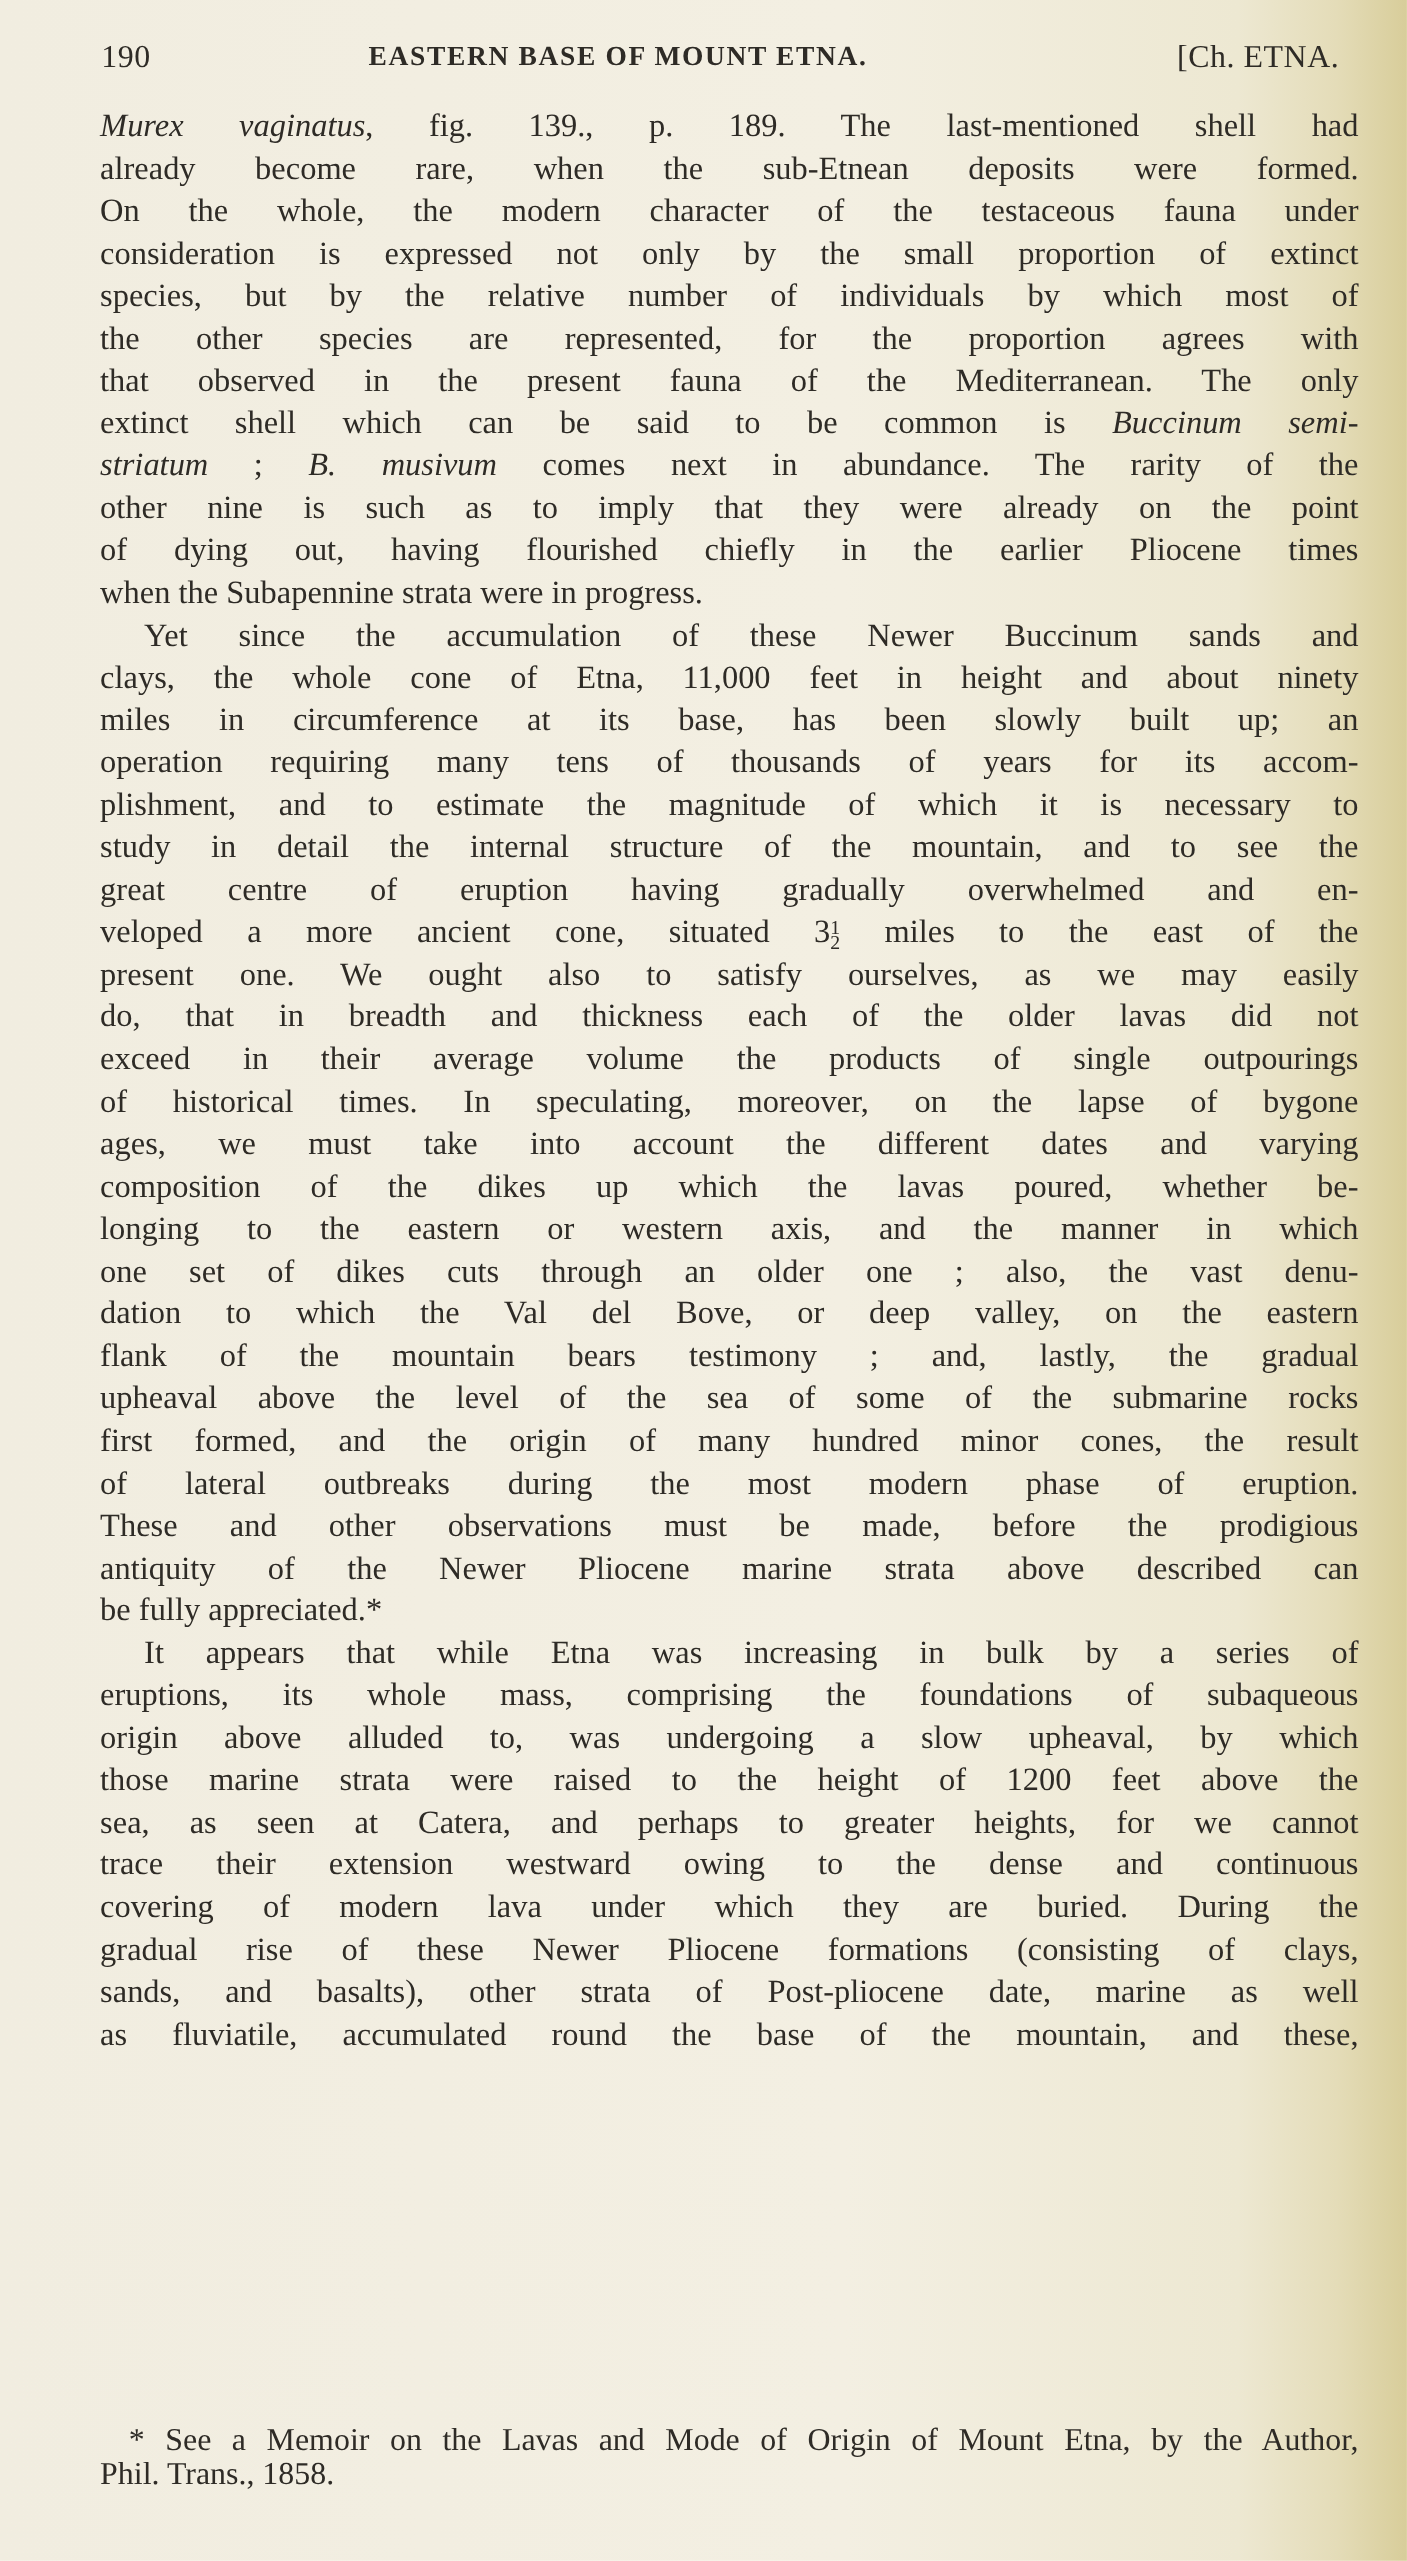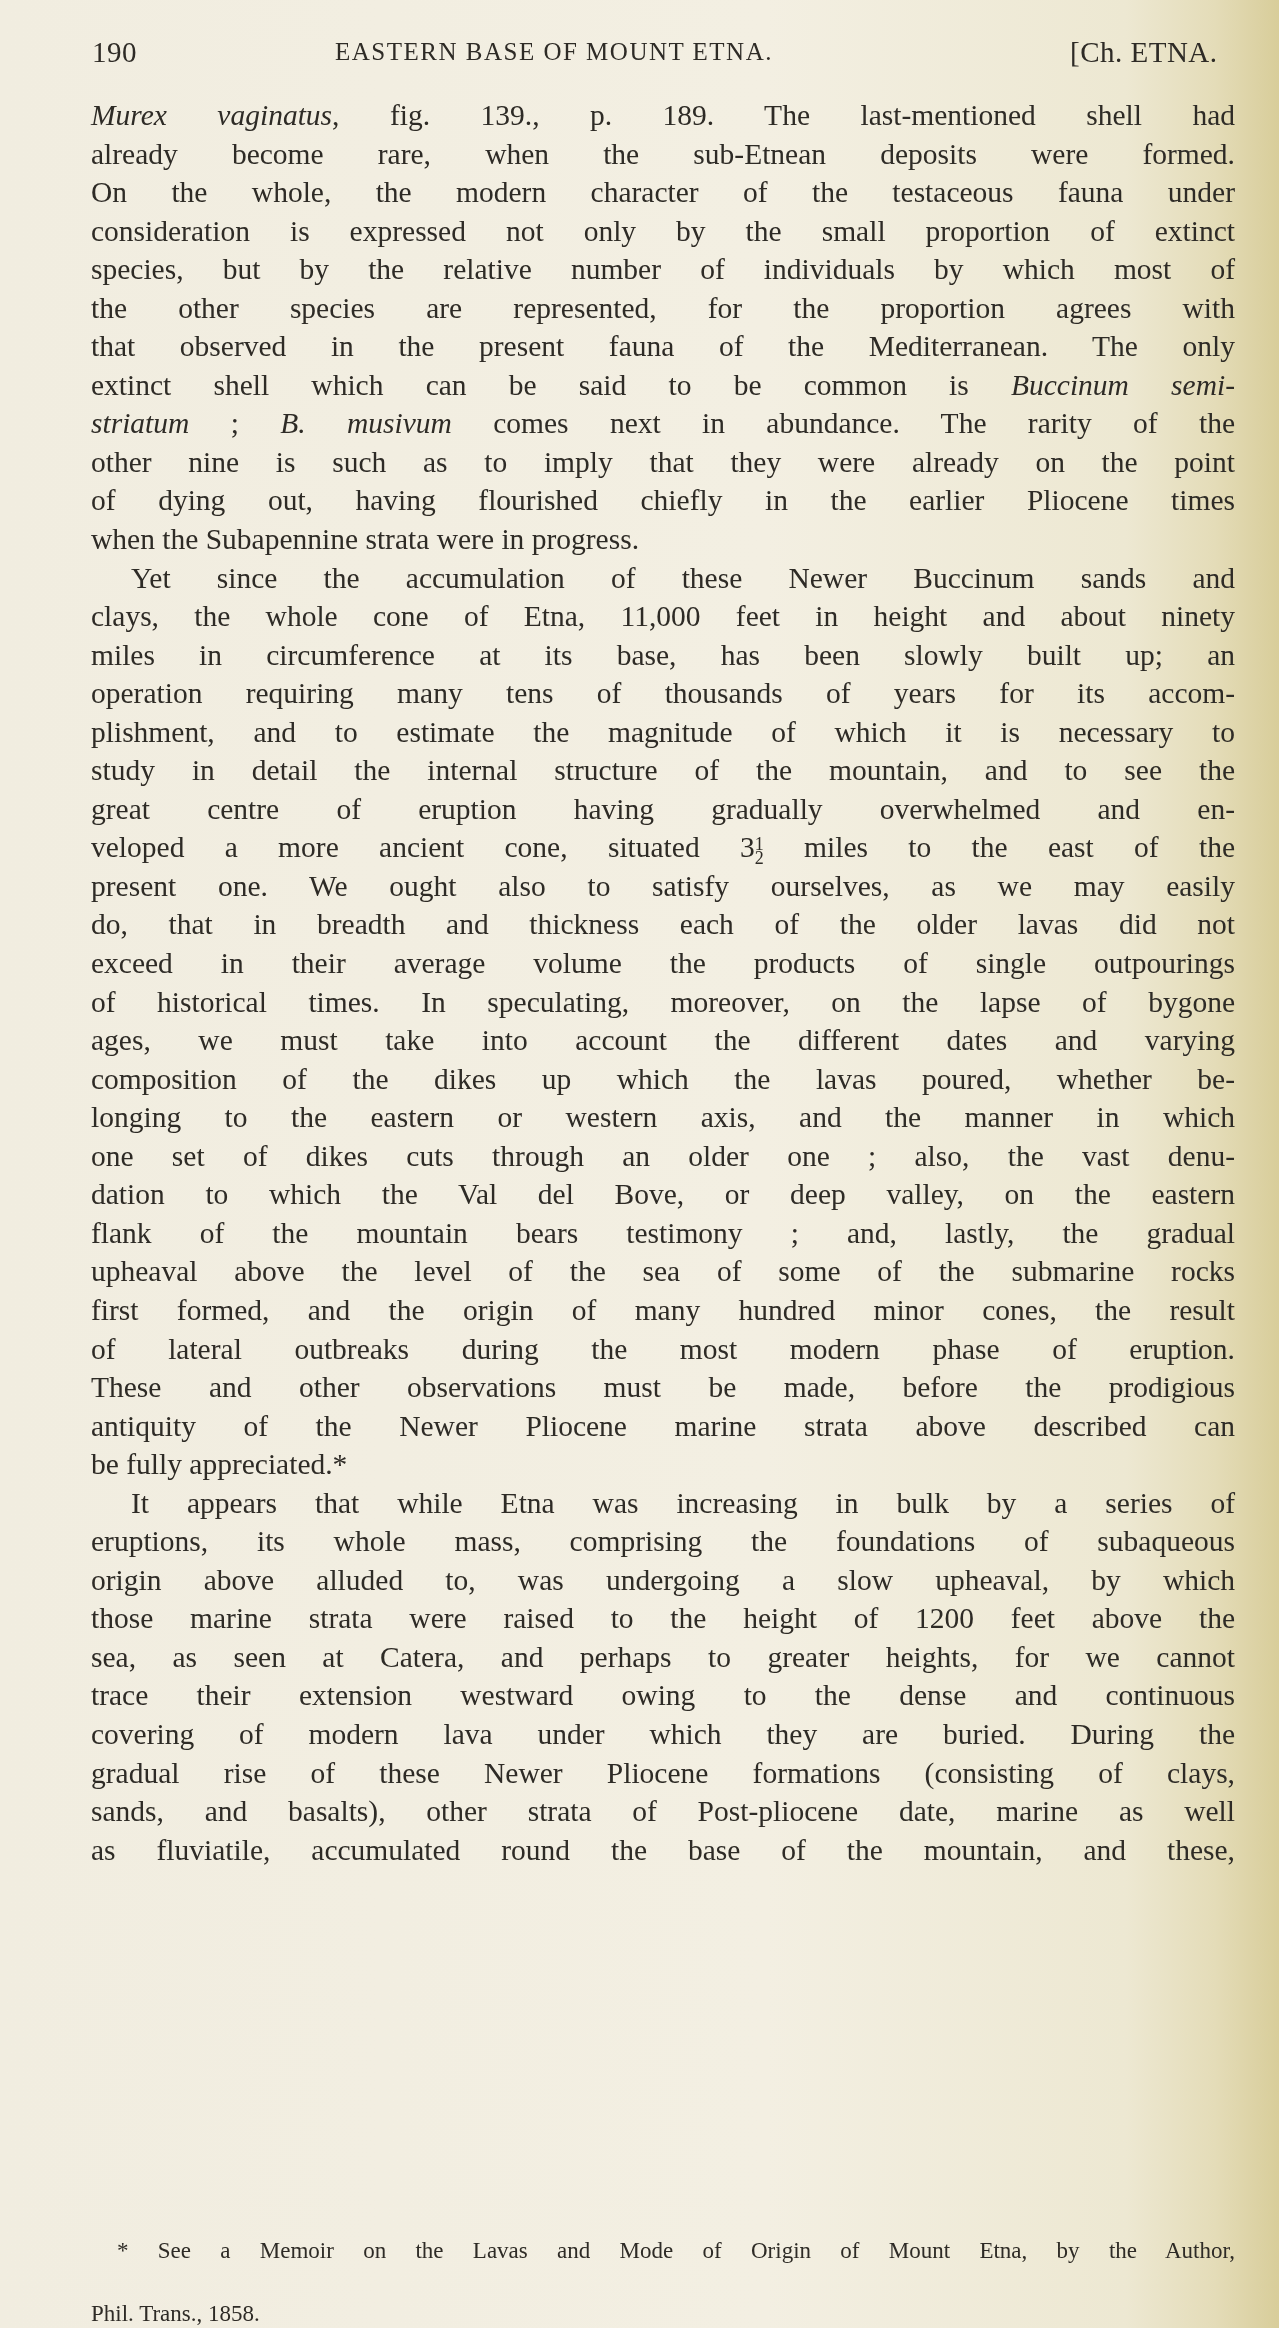--- a/index.html
+++ b/index.html
@@ -9,35 +9,35 @@
     font-family: "Liberation Serif", "DejaVu Serif", serif;
     color: #2e2b26;
     position: relative;
   }
   .page { position: absolute; left: 0; top: 0; width: 1279px; height: 2328px; border-radius: 10px; }
   .running-head {
     position: absolute; left: 92px; top: 36px; width: 1150px; height: 40px;
     font-size: 29px; letter-spacing: 0.5px;
   }
   .running-head .folio { position: absolute; left: 0; top: 0; }
-  .running-head .title { position: absolute; left: 243px; top: 2px; font-size: 25px; letter-spacing: 1.5px; }
+  .running-head .title { position: absolute; left: 243px; top: 2px; font-size: 25px; letter-spacing: 1.5px; font-weight: bold; }
   .running-head .chapter { position: absolute; left: 978px; top: 0; }
   .body-text { position: absolute; left: 91px; top: 96px; width: 1144px; }
   .line {
     display: block; height: 38.55px; line-height: 38.55px;
     font-size: 29.5px; white-space: nowrap;
     text-align: justify; text-align-last: justify;
   }
   .line.last { text-align-last: left; }
   .line.indent { padding-left: 40px; }
   .line i { font-style: italic; }
   .footnote { position: absolute; left: 91px; top: 2203px; width: 1144px; }
   .fline {
-    display: block; height: 31px; line-height: 31px; font-size: 23px;
-    white-space: nowrap; text-align: justify; text-align-last: justify; margin-top: 32px;
+    display: block; height: 31px; line-height: 31px; font-size: 29px;
+    white-space: nowrap; text-align: justify; text-align-last: justify;
   }
   .fline.indent { padding-left: 26px; }
   .fline.last { text-align-last: left; }
   .frac { font-size: 18px; display: inline-block; vertical-align: middle; line-height: 14px; text-align: center; }
   .frac span { display: block; }
 </style>
 </head>
 <body>
 
 <div class="page">

